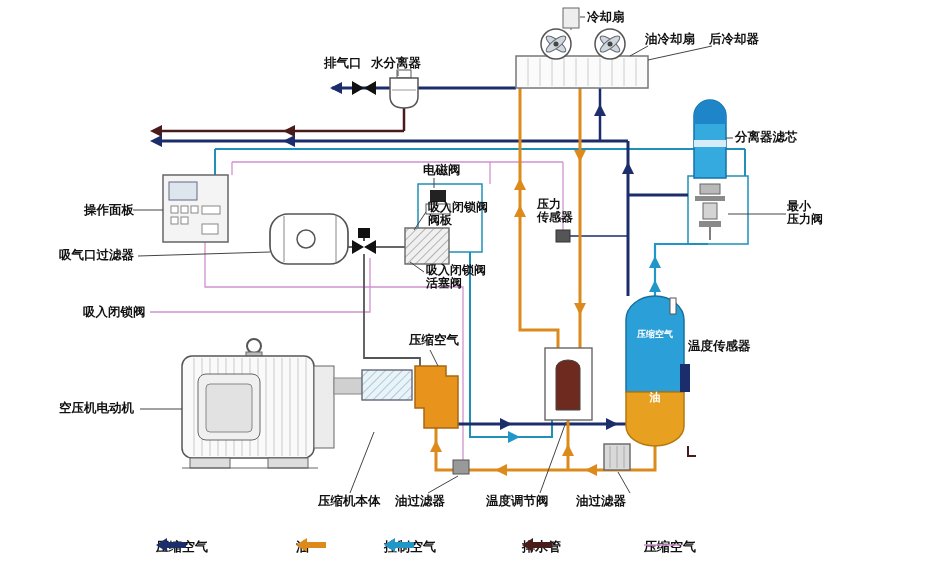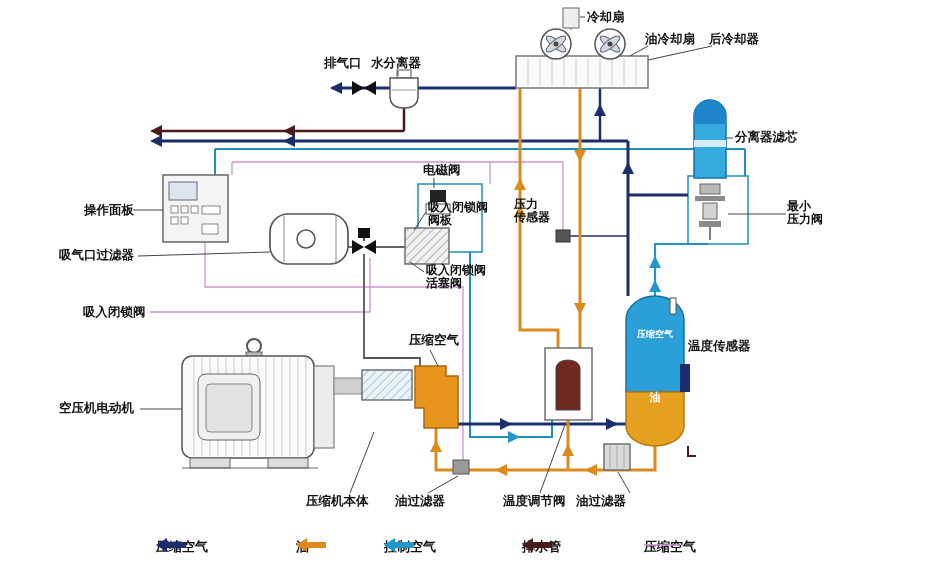--- a/index.html
+++ b/index.html
@@ -298,21 +298,21 @@
 <div class="lbl" style="left:709px;top:32px">后冷却器</div>
 <div class="lbl" style="left:324px;top:56px">排气口</div>
 <div class="lbl" style="left:371px;top:56px">水分离器</div>
 <div class="lbl" style="left:735px;top:130px">分离器滤芯</div>
 <div class="lbl" style="left:423px;top:163px">电磁阀</div>
 
 <div class="lbl2" style="left:428px;top:201px">
   <div>吸入闭锁阀</div>
   <div>阀板</div>
 </div>
-<div class="lbl2" style="left:514px;top:198px">
+<div class="lbl2" style="left:537px;top:198px">
   <div>压力</div>
   <div>传感器</div>
 </div>
 <div class="lbl2" style="left:787px;top:200px">
   <div>最小</div>
   <div>压力阀</div>
 </div>
 
 <div class="lbl" style="left:84px;top:203px">操作面板</div>
 <div class="lbl" style="left:59px;top:248px">吸气口过滤器</div>
@@ -323,23 +323,23 @@
 </div>
 
 <div class="lbl" style="left:83px;top:305px">吸入闭锁阀</div>
 <div class="lbl" style="left:409px;top:333px">压缩空气</div>
 <div class="lbl" style="left:688px;top:339px">温度传感器</div>
 <div class="lbl" style="left:59px;top:401px">空压机电动机</div>
 
 <div class="tank-air">压缩空气</div>
 <div class="tank-oil">油</div>
 
-<div class="lbl" style="left:306px;top:494px">压缩机本体</div>
+<div class="lbl" style="left:318px;top:494px">压缩机本体</div>
 <div class="lbl" style="left:395px;top:494px">油过滤器</div>
-<div class="lbl" style="left:503px;top:494px">温度调节阀</div>
+<div class="lbl" style="left:486px;top:494px">温度调节阀</div>
 <div class="lbl" style="left:576px;top:494px">油过滤器</div>
 
 <div class="legend-item" style="left:156px;top:538px">
   <svg width="30" height="14">
     <polygon points="0,7 11,0 11,4 30,4 30,10 11,10 11,14" fill="#1b2d6b"></polygon>
   </svg>
   <span>压缩空气</span>
 </div>
 <div class="legend-item" style="left:296px;top:538px">
   <svg width="30" height="14">

